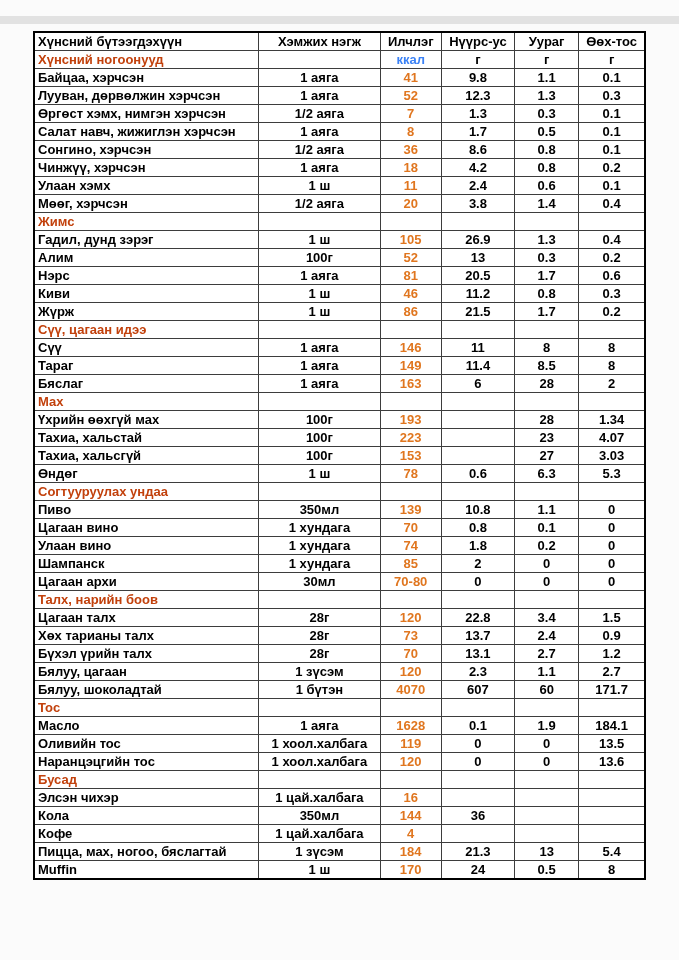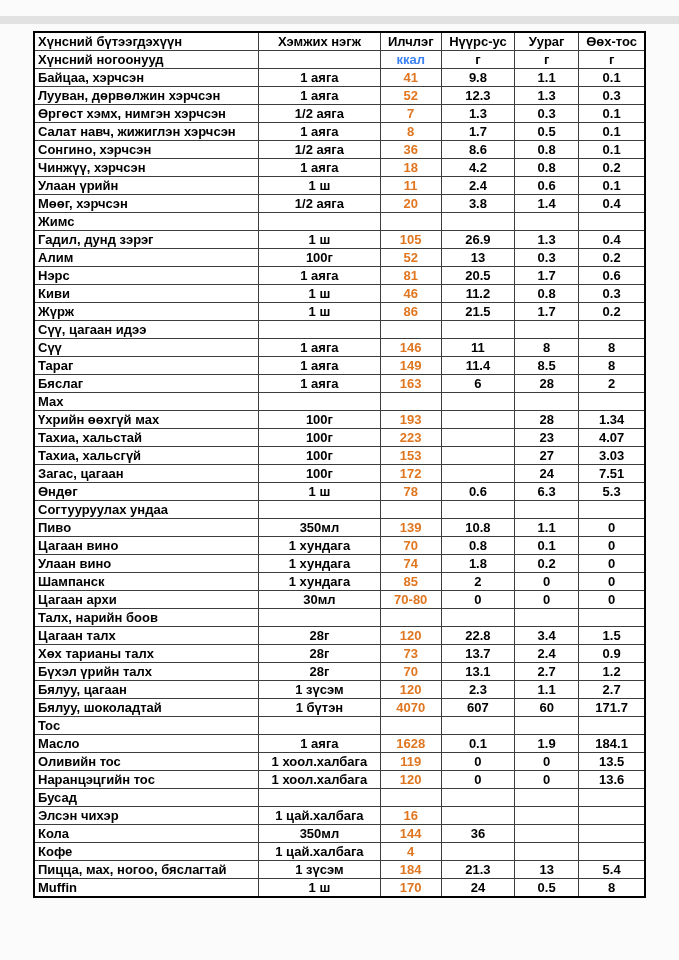--- a/index.html
+++ b/index.html
@@ -44,21 +44,21 @@
     padding: 0 3px;
     text-align: center;
     white-space: nowrap;
     overflow: hidden;
     box-sizing: content-box;
   }
   table.nutrition th.name,
   table.nutrition td.name {
     text-align: left;
   }
-  tr.section td.name { color: #000000; }
+  tr.section td.name { color: #c2410c; }
   tr.item td.kcal { color: #e0761f; }
   tr.section td.kcal { color: #3b82f6; }
 </style>
 </head>
 <body>
 
 <div class="page">
   <div class="top-strip"></div>
 
   <table class="nutrition">
@@ -131,21 +131,21 @@
   </tr>
         <tr class="item">
     <td class="name">Чинжүү, хэрчсэн</td>
     <td class="unit">1 аяга</td>
     <td class="kcal">18</td>
     <td class="carb">4.2</td>
     <td class="protein">0.8</td>
     <td class="fat">0.2</td>
   </tr>
         <tr class="item">
-    <td class="name">Улаан үрийн</td>
+    <td class="name">Улаан хэмх</td>
     <td class="unit">1 ш</td>
     <td class="kcal">11</td>
     <td class="carb">2.4</td>
     <td class="protein">0.6</td>
     <td class="fat">0.1</td>
   </tr>
         <tr class="item">
     <td class="name">Мөөг, хэрчсэн</td>
     <td class="unit">1/2 аяга</td>
     <td class="kcal">20</td>
@@ -259,28 +259,20 @@
   </tr>
         <tr class="item">
     <td class="name">Тахиа, хальсгүй</td>
     <td class="unit">100г</td>
     <td class="kcal">153</td>
     <td class="carb"></td>
     <td class="protein">27</td>
     <td class="fat">3.03</td>
   </tr>
         <tr class="item">
-    <td class="name">Загас, цагаан</td>
-    <td class="unit">100г</td>
-    <td class="kcal">172</td>
-    <td class="carb"></td>
-    <td class="protein">24</td>
-    <td class="fat">7.51</td>
-  </tr>
-        <tr class="item">
     <td class="name">Өндөг</td>
     <td class="unit">1 ш</td>
     <td class="kcal">78</td>
     <td class="carb">0.6</td>
     <td class="protein">6.3</td>
     <td class="fat">5.3</td>
   </tr>
         <tr class="section">
     <td class="name">Согтууруулах ундаа</td>
     <td class="unit"></td>

